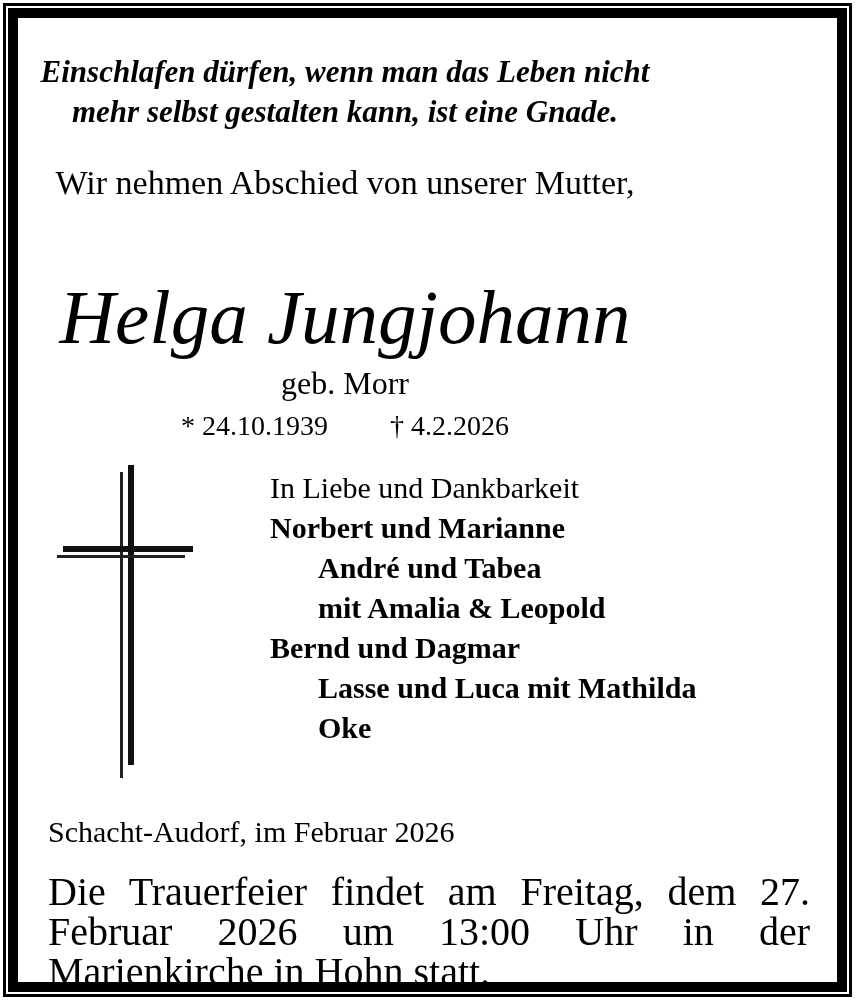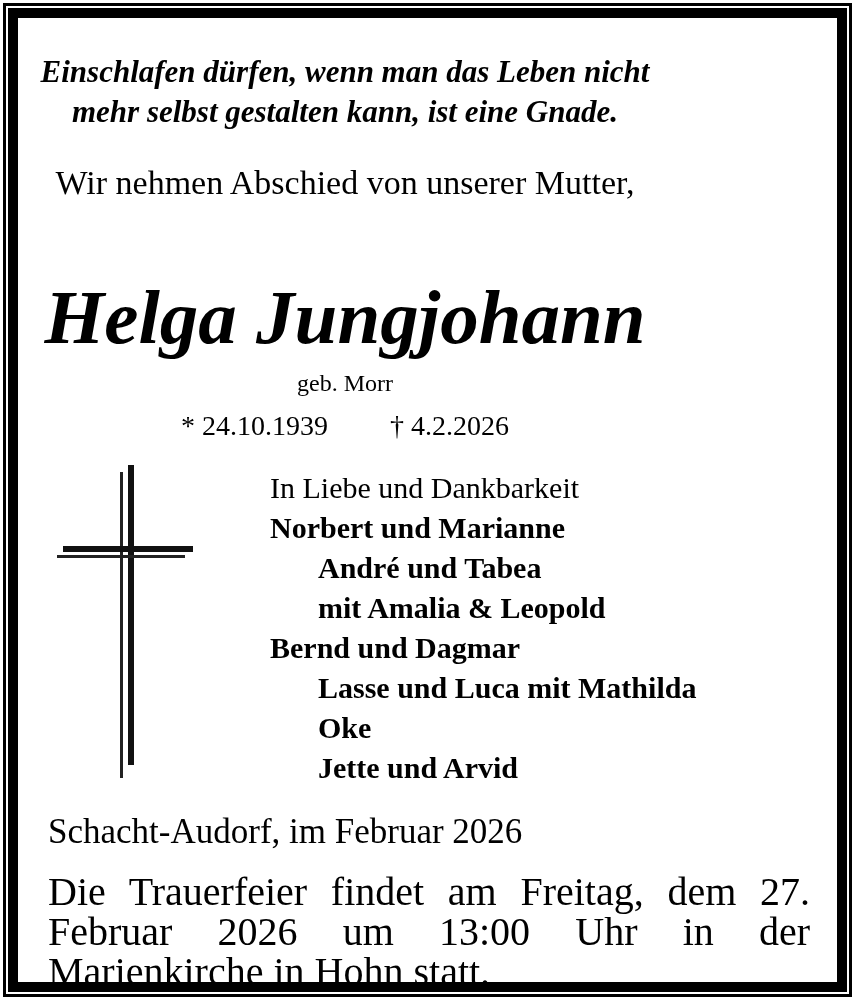--- a/index.html
+++ b/index.html
@@ -5,30 +5,30 @@
   html, body { margin:0; padding:0; background:#fff; }
   body { width:855px; height:1000px; position:relative; overflow:hidden;
          font-family:"Liberation Serif", serif; color:#000; }
   .outer { position:absolute; left:3px; top:3px; width:849px; height:994px;
            border:3px solid #000; box-sizing:border-box; }
   .inner { position:absolute; left:8px; top:8px; width:839px; height:984px;
            border:10px solid #000; box-sizing:border-box; }
   .c { position:absolute; left:0; width:690px; text-align:center; white-space:nowrap; }
   .motto { top:52px; font-size:31px; font-weight:bold; font-style:italic; line-height:40px; }
   .intro { top:162px; font-size:34px; line-height:42px; }
-  .name { top:272px; font-size:77px; font-weight:bold; font-style:italic; line-height:90px; }
-  .geb { top:368px; font-size:24px; line-height:30px; }
+  .name { top:272px; font-size:77px; font-weight:normal; font-style:italic; line-height:90px; }
+  .geb { top:368px; font-size:32px; line-height:30px; }
   .dates { top:408px; font-size:28px; line-height:36px; word-spacing:0; }
   .dates span { display:inline-block;text-align:right; }
   .cross { position:absolute; left:55px; top:463px; width:140px; height:315px; }
   .family { position:absolute; left:270px; top:468px; font-size:30px; line-height:40px; white-space:nowrap; }
   .family .line { height:40px; }
   .family .b { font-weight:bold; }
   .family .ind { padding-left:48px; }
-  .place { position:absolute; left:48px; top:812px; font-size:35px; line-height:40px; white-space:nowrap; }
+  .place { position:absolute; left:48px; top:812px; font-size:30px; line-height:40px; white-space:nowrap; }
   .service { position:absolute; left:48px; top:872px; width:762px; font-size:40px; line-height:40px;
              text-align:justify; text-align-last:left; }
 </style>
 </head>
 <body>
 
 <div class="outer"></div>
 <div class="inner"></div>
 
 <div class="c motto">
@@ -54,17 +54,16 @@
 </svg>
 
 <div class="family">
   <div class="line">In Liebe und Dankbarkeit</div>
   <div class="line b">Norbert und Marianne</div>
   <div class="line b ind">André und Tabea</div>
   <div class="line b ind">mit Amalia &amp; Leopold</div>
   <div class="line b">Bernd und Dagmar</div>
   <div class="line b ind">Lasse und Luca mit Mathilda</div>
   <div class="line b ind">Oke</div>
-  <div class="line b ind">Jette und Arvid</div>
 </div>
 
 <div class="place">Schacht-Audorf, im Februar 2026</div>
 <div class="service">Die Trauerfeier findet am Freitag, dem 27. Februar 2026 um 13:00 Uhr in der Marienkirche in Hohn statt.</div>
 
 </body></html>

